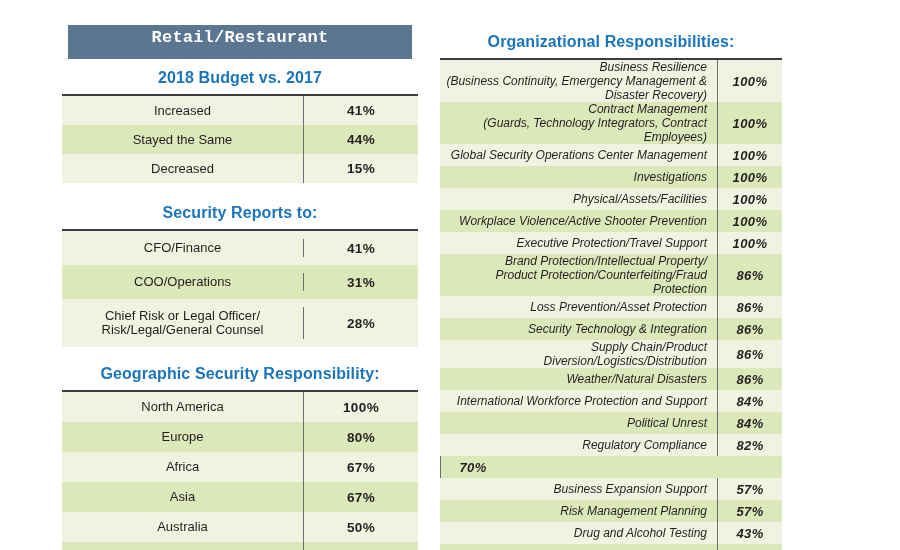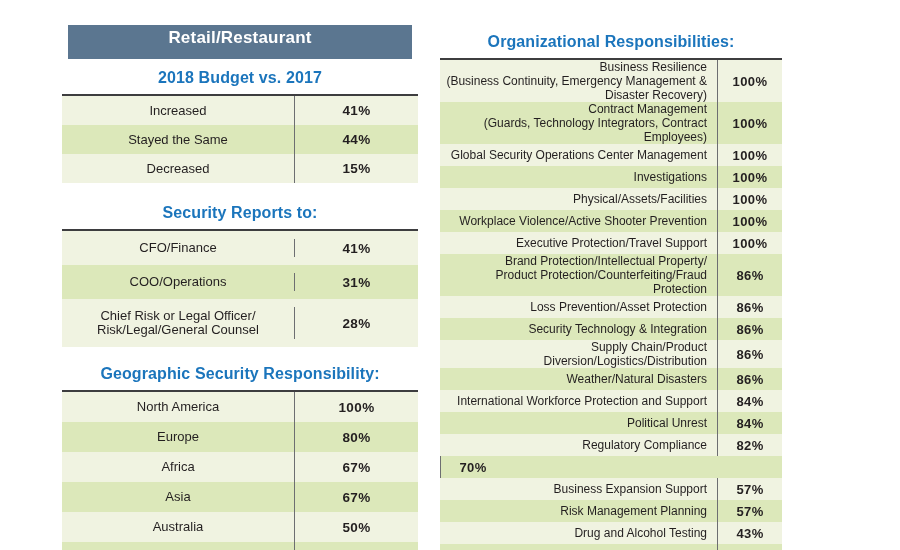--- a/index.html
+++ b/index.html
@@ -13,49 +13,50 @@
   }
   .page { position: absolute; inset: 0; background: #ffffff; }
 
   
   .left-col { position: absolute; left: 62px; top: 25px; width: 356px; }
   .panel-header {
     background: var(--header-bg); color: var(--header-text);
     font-weight: bold; font-size: 17px; text-align: center;
     height: 34px; line-height: 25px; margin: 0 6px;
     letter-spacing: 0.2px;
+    font-family: Liberation Mono, monospace;
   }
   .sec-title {
     color: var(--accent-blue); font-weight: bold; font-size: 16px;
     text-align: center; line-height: 20px; letter-spacing: 0.1px;
   }
   .s1 .sec-title { margin: 9px 0 6px; }
   .s2 .sec-title { margin: 20px 0 6px; }
   .s3 .sec-title { margin: 17px 0 6px; }
 
   .table { border-top: 2px solid var(--border-dark); width: 100%; }
   .row { display: flex; align-items: stretch; }
   .row.light { background: var(--row-light); }
   .row.green { background: var(--row-green); }
   .cell { display: flex; flex-direction: column; justify-content: center; }
   .cell.label { flex: 1; text-align: center; font-size: 13px; line-height: 14px; }
   .cell.value {
-    width: 124px; border-left: 1px solid var(--divider);
+    width: 115px; border-left: 1px solid var(--divider);
     text-align: center; font-weight: bold; font-size: 13.5px;
     letter-spacing: 0.4px;
   }
   .t1 .row { min-height: 29px; }
   .t2 .row { min-height: 26px; padding: 10px 0; }
   .t2 .row .cell.value { margin: -2px 0; }
   .t3 .row { min-height: 30px; }
 
   
   .right-col { position: absolute; left: 440px; top: 32px; width: 342px; }
   .right-col .sec-title { margin: 0 0 6px; }
-  .right-col .row { min-height: 22px; }
+  .right-col .row { min-height: 22px; font-style: italic; }
   .right-col .row.two { min-height: 34px; }
   .right-col .cell.label {
     text-align: right; padding-right: 10px; font-size: 12px; line-height: 14px;
   }
   .right-col .cell.value { width: 65px; font-size: 13px; }
 </style>
 </head>
 <body>
 
 <div class="page">

